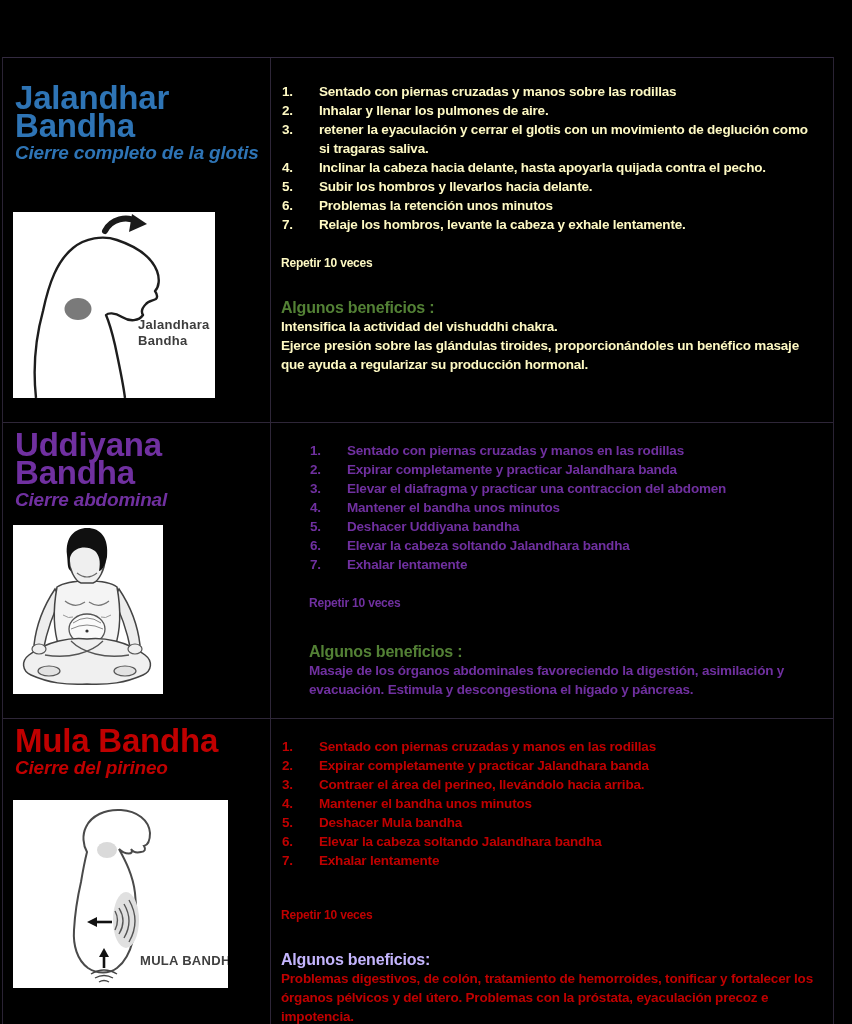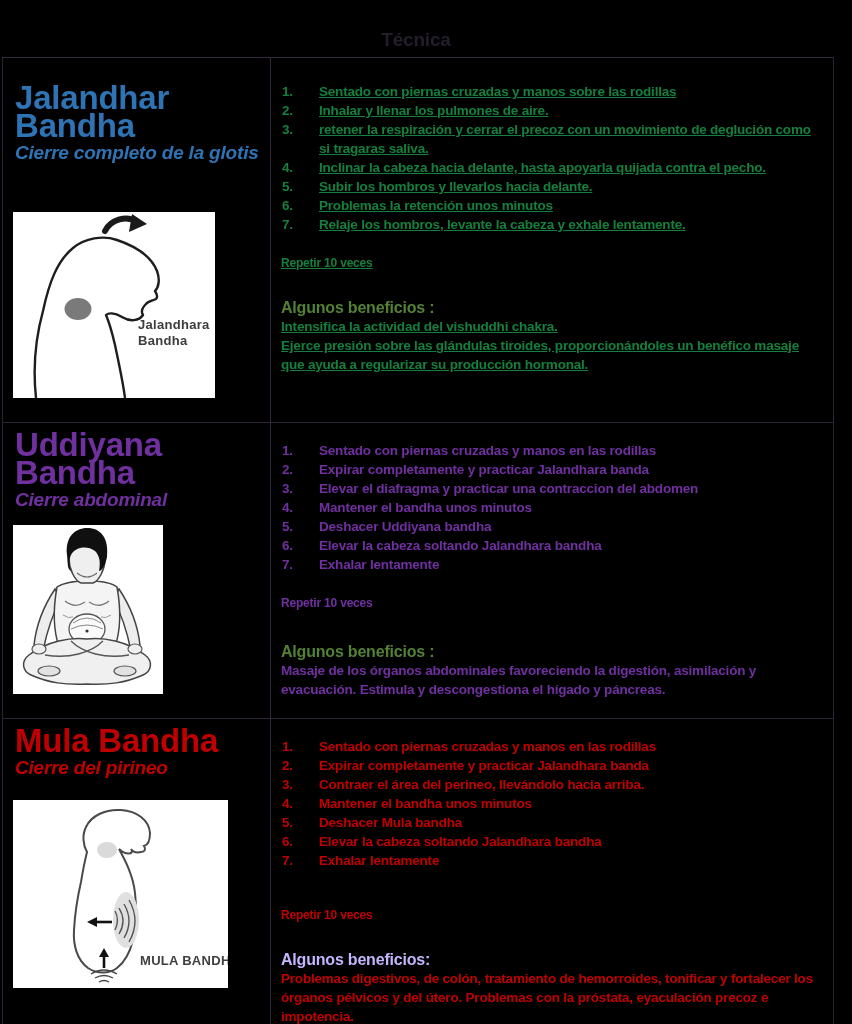--- a/index.html
+++ b/index.html
@@ -5,21 +5,21 @@
   html,body{margin:0;padding:0;background:#000;}
   .page{position:relative;width:852px;height:1024px;background:#000;overflow:hidden;
         font-family:"Liberation Sans",sans-serif;letter-spacing:-0.2px;}
   .header-row{width:832px;height:57px;box-sizing:border-box;display:flex;align-items:flex-end;justify-content:center;}
   .header-title{font-size:19px;font-weight:700;color:#241e2c;padding-bottom:6px;}
   .grid{position:absolute;top:57px;left:2px;width:830px;border-top:1px solid #332a40;
         border-left:1px solid #2a2334;border-right:1px solid #2a2334;border-bottom:1px solid #332a40;}
   .row{display:flex;border-bottom:1px solid #2e2638;}
   .row:last-child{border-bottom:none;}
   .row.s1{min-height:330px;}
-  .row.s2{min-height:276px;}
+  .row.s2{min-height:276px;gap:28px;}
   .row.s3{min-height:314px;}
   .cell-left{width:268px;box-sizing:border-box;border-right:1px solid #2e2638;padding:8px 0 8px 12px;}
   .s1 .cell-left{padding-top:26px;}
   .cell-right{flex:1;box-sizing:border-box;padding:18px 20px 10px 10px;}
   .s1 .cell-right{padding-top:24px;}
   .sec-title{margin:0;font-size:33px;line-height:28px;font-weight:700;}
   .sec-subtitle{font-size:19px;line-height:22px;font-weight:700;font-style:italic;margin-top:2px;}
   .figure{background:#fef9c3;line-height:0;display:inline-block;}
   .s1 .figure{margin-top:48px;}
   .s2 .figure{margin-top:14px;}
@@ -28,35 +28,32 @@
   ol.steps li{counter-increment:step;position:relative;padding-left:38px;
               font-weight:700;font-size:13.5px;line-height:19px;}
   ol.steps li::before{content:counter(step) ".";position:absolute;left:1px;}
   .repeat{font-weight:700;font-size:12px;line-height:19px;margin-top:20px;}
   .s3 .repeat{margin-top:36px;}
   .benefits-label{font-weight:700;font-size:16px;line-height:19px;margin-top:25px;}
   .s2 .benefits-label{margin-top:29px;}
   .benefits p{margin:0;font-weight:700;font-size:13.5px;line-height:19px;max-width:552px;}
   
   .s1 .sec-title,.s1 .sec-subtitle{color:#2e74b5;}
-  .s1 ol.steps li,.s1 .repeat,.s1 .benefits p{color:#15803d;text-decoration:underline;}
+  .s1 ol.steps li,.s1 .repeat,.s1 .benefits p{color:#fef9c3;}
   .s2 .sec-title,.s2 .sec-subtitle,.s2 ol.steps li,.s2 .repeat,.s2 .benefits p{color:#7030a0;}
   .s3 .sec-title,.s3 .sec-subtitle,.s3 ol.steps li,.s3 .repeat,.s3 .benefits p{color:#c00000;}
   .s1 .benefits-label,.s2 .benefits-label{color:#538135;}
   .s3 .benefits-label{color:#c4b5fd;}
   svg text{font-family:"Liberation Sans",sans-serif;letter-spacing:0.3px;}
 </style>
 </head>
 <body>
 
 <div class="page">
 
-  <div class="header-row">
-    <div class="header-title">Técnica</div>
-  </div>
 
   <div class="grid">
 
     <section class="row s1">
       <div class="cell-left">
         <h2 class="sec-title">Jalandhar Bandha</h2>
         <div class="sec-subtitle">Cierre completo de la glotis</div>
         <figure class="figure" style="margin-left:-2px">
           <svg width="202" height="186" viewBox="0 0 202 186" xmlns="http://www.w3.org/2000/svg">
             <rect width="202" height="186" fill="#ffffff"></rect>
@@ -71,21 +68,21 @@
             <ellipse cx="65" cy="97" rx="13.5" ry="11" fill="#7a7a7a"></ellipse>
             <text x="125" y="117" font-size="13" font-weight="600" fill="#3d3d3d">Jalandhara</text>
             <text x="125" y="133" font-size="13" font-weight="600" fill="#3d3d3d">Bandha</text>
           </svg>
         </figure>
       </div>
       <div class="cell-right">
         <ol class="steps">
           <li>Sentado con piernas cruzadas y manos sobre las rodillas</li>
           <li>Inhalar y llenar los pulmones de aire.</li>
-          <li>retener la respiración y cerrar el precoz con un movimiento de deglución como si tragaras saliva.</li>
+          <li>retener la eyaculación y cerrar el glotis con un movimiento de deglución como si tragaras saliva.</li>
           <li>Inclinar la cabeza hacia delante, hasta apoyarla quijada contra el pecho.</li>
           <li>Subir los hombros y llevarlos hacia delante.</li>
           <li>Problemas la retención unos minutos</li>
           <li>Relaje los hombros, levante la cabeza y exhale lentamente.</li>
         </ol>
         <div class="repeat">Repetir 10 veces</div>
         <div class="benefits-label">Algunos beneficios :</div>
         <div class="benefits">
           <p>Intensifica la actividad del vishuddhi chakra.</p>
           <p>Ejerce presión sobre las glándulas tiroides, proporcionándoles un benéfico masaje que ayuda a regularizar su producción hormonal.</p>

